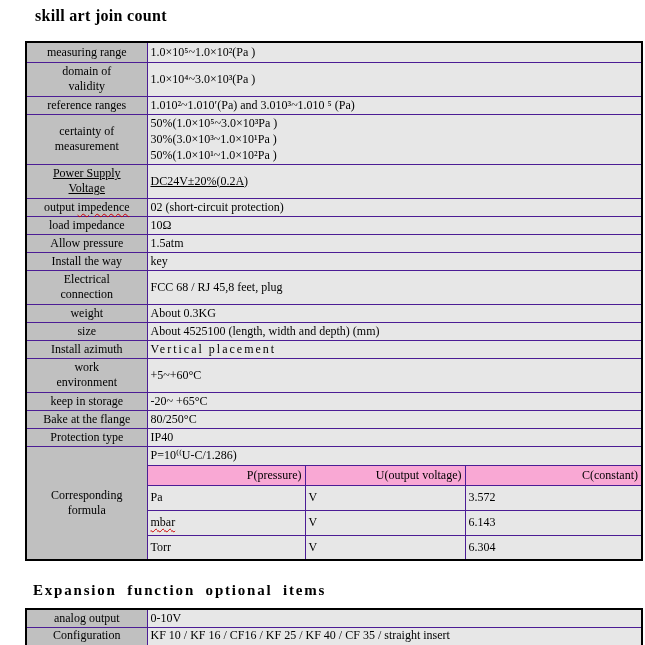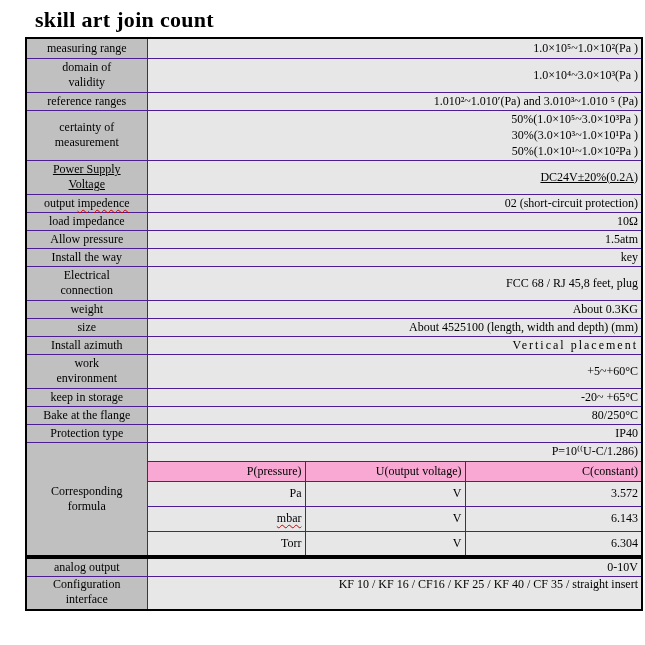--- a/index.html
+++ b/index.html
@@ -1,26 +1,26 @@
 <!DOCTYPE html>
 <html><head>
 <meta charset="utf-8">
 <style>
   html,body{margin:0;padding:0;background:#ffffff;}
   body{width:645px;height:645px;overflow:hidden;color:#000;
        font-family:"Liberation Serif","DejaVu Serif",serif;}
   .page{position:relative;width:645px;height:645px;}
-  h1.doc-title{font-size:22px;font-weight:bold;margin:7px 0 4px 35px;letter-spacing:0.3px;}
+  h1.doc-title{font-size:16px;font-weight:bold;margin:7px 0 16px 35px;letter-spacing:0.3px;}
   h2.sec-title{font-size:15px;font-weight:bold;letter-spacing:1.8px;word-spacing:5px;
                margin:21px 0 9px 33px;}
   table.spec{border-collapse:collapse;margin-left:25px;table-layout:fixed;
              border:2px solid #000;}
   table.spec td{border:1px solid #4c1d95;font-size:12px;padding:0 3px;vertical-align:middle;}
   td.lbl{background:#c0c0c0;text-align:center;white-space:pre-line;line-height:15px;}
-  td.val{background:#e7e7e7;text-align:right;line-height:15px;}
+  td.val{background:#e7e7e7;text-align:left;line-height:15px;}
   td.subhead{background:#f9a8d4;text-align:right;}
   .vline{line-height:16px;}
   .spaced{letter-spacing:2px;}
   .squiggle{text-decoration:underline wavy #cc0000;text-decoration-thickness:1px;
             text-underline-offset:2px;}
 </style>
 </head>
 <body>
 
 <div class="page">
@@ -133,20 +133,21 @@
           <td class="val">6.143</td>
         </tr>
         <tr style="height: 25px;">
           <td class="val">Torr</td>
           <td class="val">V</td>
           <td class="val">6.304</td>
         </tr>
       </tbody>
   </table>
 
+  <h2 class="sec-title">Expansion function optional items</h2>
 
   <table class="spec">
     <colgroup>
       <col style="width:121px">
         <col style="width:495px">
     </colgroup>
     <tbody id="exp-body">
         <tr style="height: 18px;">
           <td class="lbl">analog output</td>
           <td class="val">0-10V</td>

